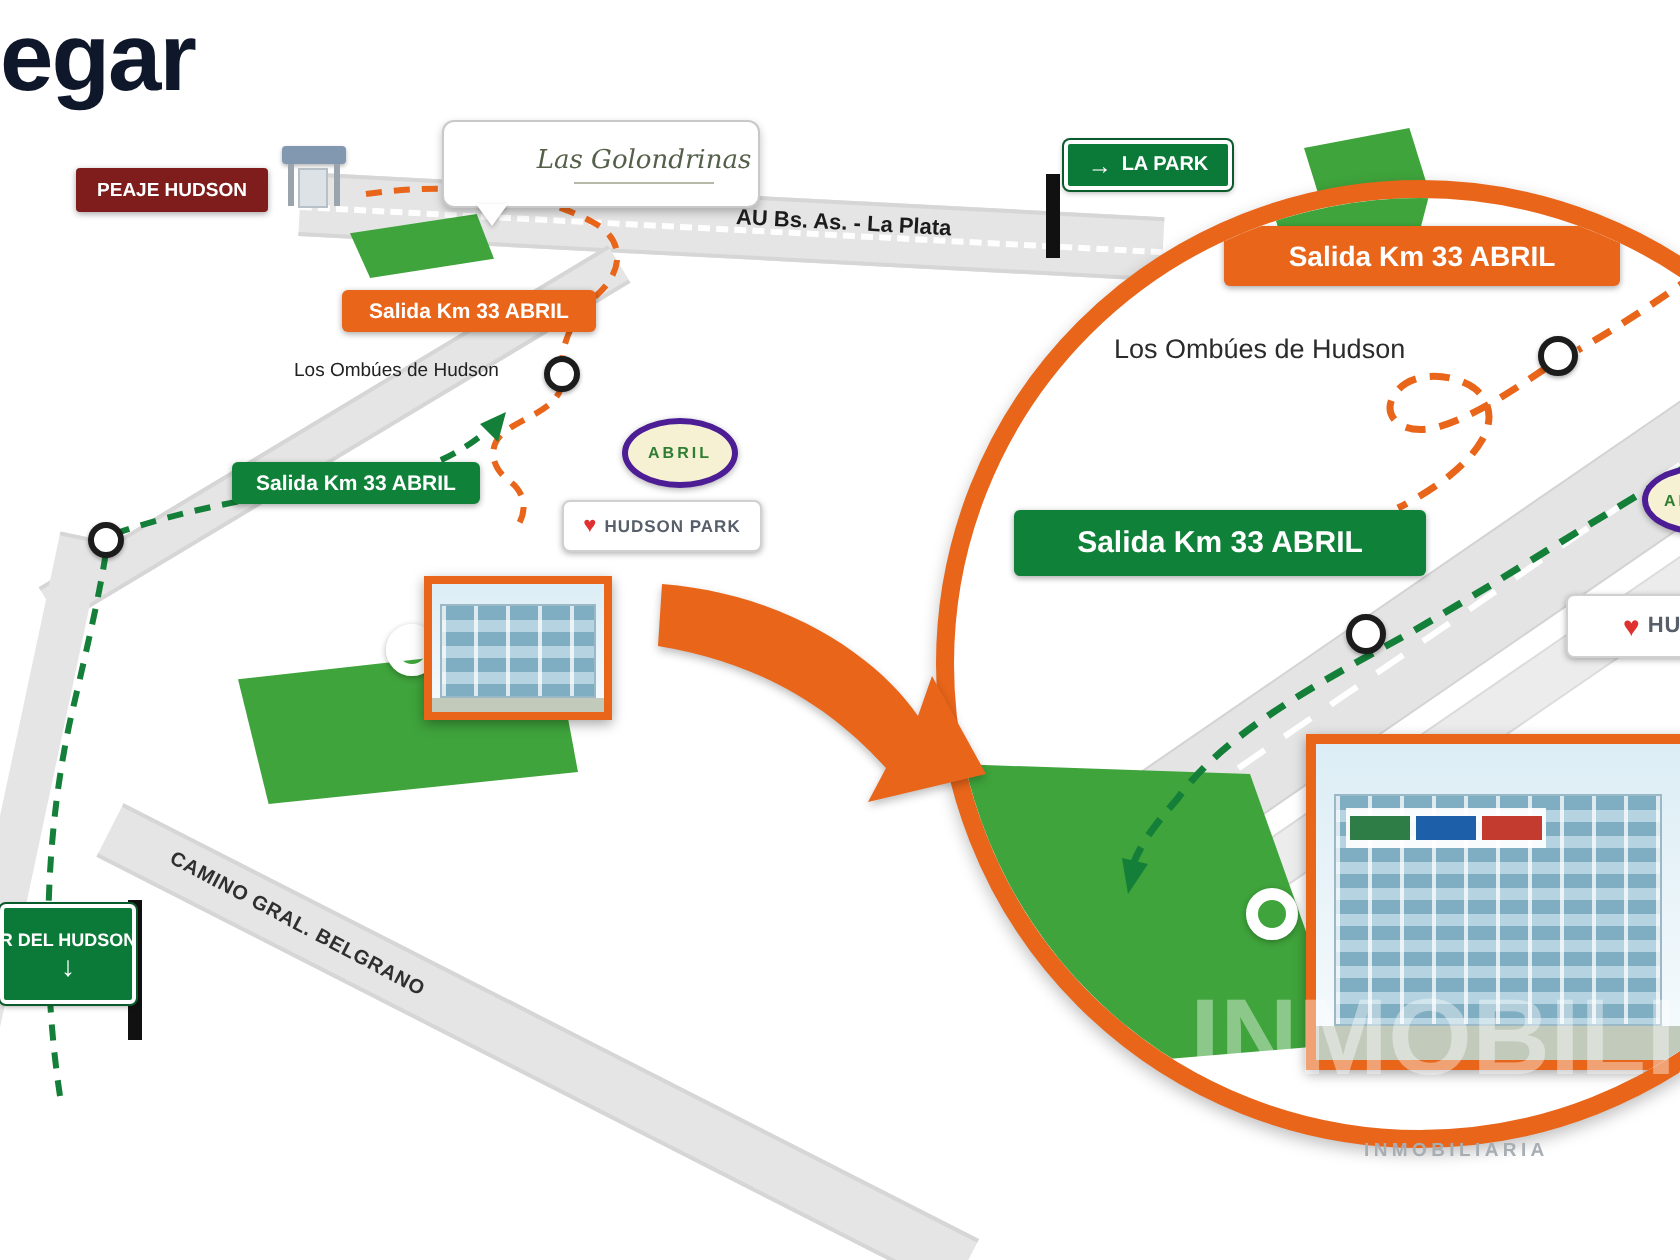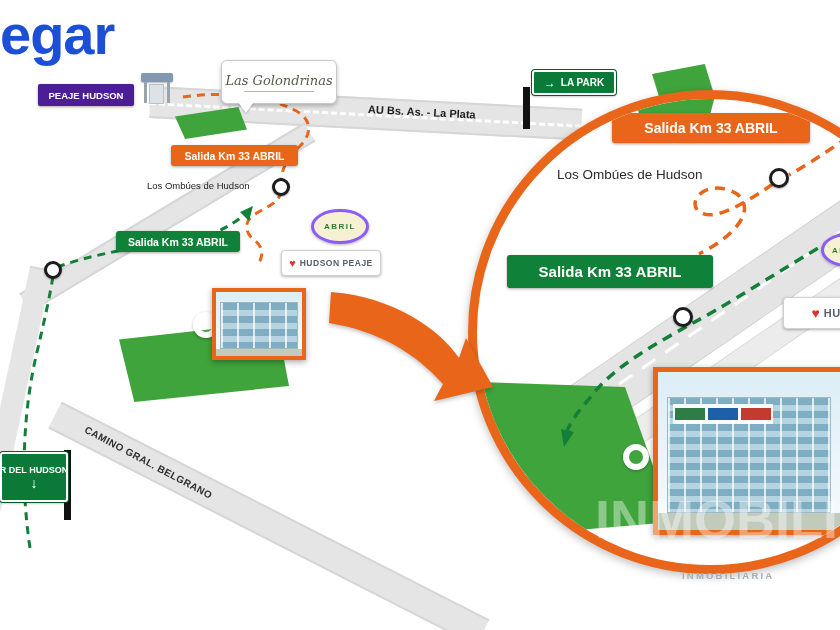--- a/index.html
+++ b/index.html
@@ -15,41 +15,41 @@
   .road-left{left:30px;top:268px;width:22px;height:380px;transform:rotate(12deg);transform-origin:top center;}
   .road-belgrano{left:55px;top:400px;width:480px;height:26px;transform:rotate(27deg);transform-origin:left center;}
   
   .patch{position:absolute;background:#3FA43B;z-index:2;}
   
   .sign{position:absolute;display:flex;align-items:center;justify-content:center;color:#fff;font-weight:bold;
         text-align:center;box-shadow:0 1px 3px rgba(0,0,0,.35);z-index:5;white-space:nowrap;}
   .sign.orange{background:#E8651A;border-radius:3px;}
   .sign.green{background:#0F8138;border-radius:3px;}
   .roadsign{background:#0B7A38;border:2px solid #fff;box-shadow:0 0 0 1px #095B2B,0 1px 3px rgba(0,0,0,.4);border-radius:3px;}
-  .graysign{background:#4c1d95;border-radius:2px;}
+  .graysign{background:#7f1d1d;border-radius:2px;}
   
   .dot{position:absolute;width:12px;height:12px;border:3px solid #1C1C1C;border-radius:50%;background:#fff;
        box-shadow:0 1px 2px rgba(0,0,0,.35);z-index:5;}
   .dot-lg{position:absolute;width:14px;height:14px;border:3px solid #1C1C1C;border-radius:50%;background:#fff;
        box-shadow:0 1px 2px rgba(0,0,0,.35);z-index:5;}
   .ring{position:absolute;width:14px;height:14px;border:6px solid #fff;border-radius:50%;background:transparent;
        box-shadow:0 1px 3px rgba(0,0,0,.3);z-index:5;}
   
   .balloon{position:absolute;left:221px;top:60px;width:114px;height:42px;background:#fff;border:1px solid #C9C9C9;
            border-radius:6px;box-shadow:0 2px 4px rgba(0,0,0,.25);z-index:5;display:flex;flex-direction:column;
-           align-items:center;justify-content:center;}
+           align-items:center;justify-content:center;padding-left:43px;}
   .balloon .bname{font-family:"DejaVu Serif",serif;font-style:italic;font-size:13px;color:#55604A;}
   .balloon .bline{width:62%;border-top:1px solid #B9B9A9;margin-top:3px;}
   .balloon .tail{position:absolute;left:16px;bottom:-10px;width:0;height:0;border:8px solid transparent;
                  border-top:11px solid #fff;border-bottom:0;filter:drop-shadow(0 1px 1px rgba(0,0,0,.25));}
   .toll{position:absolute;left:141px;top:73px;width:32px;height:42px;z-index:5;}
   .toll .roof{position:absolute;left:0;top:0;width:32px;height:9px;background:#8298B1;border-radius:2px;box-shadow:0 1px 2px rgba(0,0,0,.3);}
   .toll .pil{position:absolute;top:9px;width:3px;height:21px;background:#9AA4AD;}
   .toll .booth{position:absolute;left:8px;top:11px;width:13px;height:18px;background:#DDE2E6;border:1px solid #B7BFC7;}
-  .badge-abril{position:absolute;display:flex;align-items:center;justify-content:center;border:3px solid #8b5cf6;
+  .badge-abril{position:absolute;display:flex;align-items:center;justify-content:center;border:3px solid #4c1d95;
                border-radius:50%;background:#F6F1D3;color:#2F7D32;font-weight:bold;letter-spacing:1.5px;
                box-shadow:0 1px 3px rgba(0,0,0,.3);z-index:5;}
   .hpsign{position:absolute;display:flex;align-items:center;justify-content:center;gap:4px;background:#fff;
           border:1px solid #D0D0D0;border-radius:4px;box-shadow:0 1px 3px rgba(0,0,0,.3);z-index:5;white-space:nowrap;}
   .hpsign .heart{color:#E03131;}
   .hpsign .hptxt{font-weight:bold;color:#57606A;letter-spacing:.5px;}
   .post{position:absolute;background:#111;z-index:4;}
   
   .building{position:absolute;border:4px solid #E8651A;background:#E8F2F7;box-shadow:0 2px 6px rgba(0,0,0,.35);
             overflow:hidden;z-index:5;}
@@ -64,21 +64,21 @@
   
   .routes{position:absolute;left:0;top:0;z-index:3;pointer-events:none;}
   .big-arrow{position:absolute;left:0;top:0;z-index:7;pointer-events:none;filter:drop-shadow(0 2px 2px rgba(0,0,0,.25));}
   
   .zoom-circle{position:absolute;left:468px;top:90px;width:484px;height:484px;box-sizing:border-box;
                border:9px solid #E8651A;border-radius:50%;background:#fff;overflow:hidden;z-index:6;
                box-shadow:0 3px 8px rgba(0,0,0,.25);}
   .zoom-svg{position:absolute;left:0;top:0;}
   
   .plain-label{position:absolute;color:#222;z-index:5;white-space:nowrap;}
-  .page-title{position:absolute;left:0px;top:2px;font-size:56px;font-weight:800;color:#1d4ed8;z-index:8;letter-spacing:-1px;}
+  .page-title{position:absolute;left:0px;top:2px;font-size:48px;font-weight:800;color:#0f172a;z-index:8;letter-spacing:-1px;}
   .wm-ghost{position:absolute;left:595px;top:488px;width:245px;overflow:hidden;white-space:nowrap;
             font-size:54px;font-weight:800;color:rgba(255,255,255,.4);z-index:9;}
   .wm-caption{position:absolute;left:682px;top:570px;font-size:9.5px;font-weight:bold;letter-spacing:2.2px;
               color:#A6ADB3;z-index:9;white-space:nowrap;}
 </style>
 </head>
 <body>
 
 <div class="canvas">
 
@@ -128,21 +128,21 @@
 
   <div class="plain-label" style="left:147px;top:180px;font-size:9.5px;">Los Ombúes de Hudson</div>
 
   <div class="sign green" style="left:116px;top:231px;width:124px;height:21px;font-size:10.5px;">Salida Km 33 ABRIL</div>
   <div class="dot" style="left:44px;top:261px;"></div>
 
   <div class="badge-abril" style="left:311px;top:209px;width:52px;height:29px;font-size:8px;">ABRIL</div>
 
   <div class="hpsign" style="left:281px;top:250px;width:98px;height:24px;">
     <span class="heart" style="font-size:11px;">♥</span>
-    <span class="hptxt" style="font-size:8.5px;">HUDSON PEAJE</span>
+    <span class="hptxt" style="font-size:8.5px;">HUDSON PARK</span>
   </div>
 
   <div class="ring" style="left:193px;top:312px;"></div>
   <div class="building" style="left:212px;top:288px;width:86px;height:64px;">
     <div class="b-sky"></div>
     <div class="b-glass"></div>
     <div class="b-ground"></div>
   </div>
 
   <div class="plain-label" style="left:88px;top:424px;font-size:10px;font-weight:bold;letter-spacing:.4px;transform:rotate(28deg);transform-origin:left top;color:#2F2F2F;">CAMINO GRAL. BELGRANO</div>

